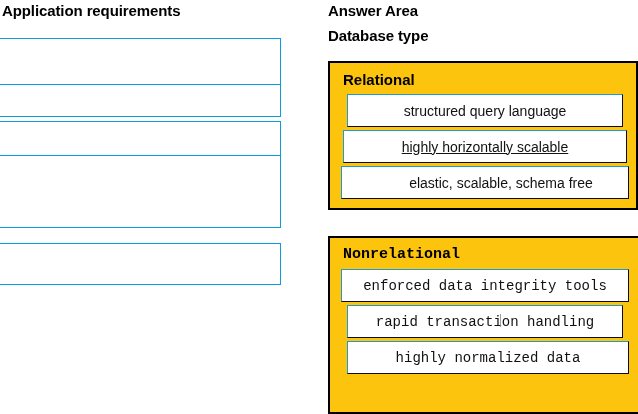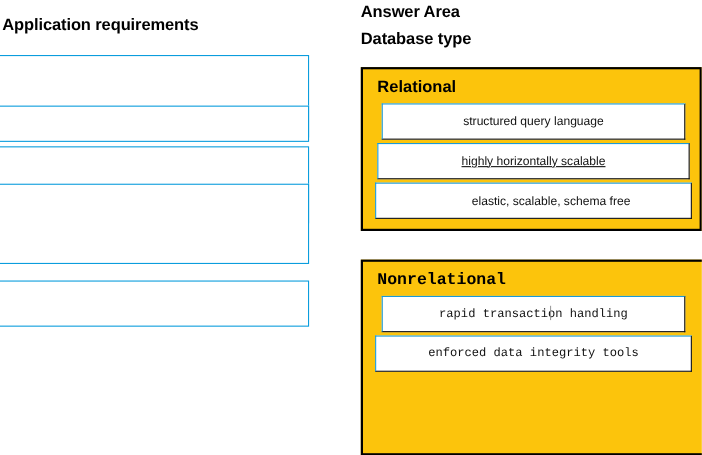--- a/index.html
+++ b/index.html
@@ -24,21 +24,21 @@
   .heading {
     font-size: 15px;
     font-weight: bold;
     letter-spacing: -0.1px;
     line-height: 18px;
     white-space: nowrap;
     color: #000000;
   }
 
   
-  #left-column { left: 0; top: 12px; width: 310px; height: 334px; padding-left: 36px; }
+  #left-column { left: 0; top: 0; width: 310px; height: 334px; padding-left: 36px; }
 
   .req-box {
     border: 1.6px solid #0b9ddd;
     background: #ffffff;
   }
 
   
   #right-column { left: 328px; top: 0; width: 310px; height: 414px; }
 
   .answer-panel {
@@ -61,21 +61,21 @@
   .option-item {
     background: #ffffff;
     border-top: 1.6px solid #1b9ad6;
     border-left: 1.6px solid #1b9ad6;
     border-right: 1.6px solid #0e0e0e;
     border-bottom: 1.6px solid #0e0e0e;
     height: 33px;
     display: flex;
     align-items: center;
     justify-content: center;
-    font-size: 11px;
+    font-size: 14px;
     line-height: 18px;
     color: #111111;
     white-space: nowrap;
     box-sizing: border-box;
     margin-bottom: 3px;
   }
   .option-item:last-child { margin-bottom: 0; }
 
   
   .caret {
@@ -119,22 +119,23 @@
 
     <div class="option-item" style="margin-left:4px; width:284px;text-decoration:underline;">highly horizontally scalable</div>
 
     <div class="option-item" style="margin-left:2px; width:288px;padding-left:32px;">elastic, scalable, schema free</div>
   </div>
 
   <div class="abs answer-panel" style="left:0px; top:236px; width:372px; height:178px;font-family:Liberation Mono, monospace;">
 
     <div class="panel-title">Nonrelational</div>
 
+    <div class="option-item" style="margin-left:2px; width:288px;">enforced data integrity tools</div>
+
     <div class="option-item" style="margin-left:8px; width:276px; position:relative;">
       <span>rapid transaction handling</span>
       <span class="caret" style="left:152px; top:8px;"></span>
     </div>
 
-    <div class="option-item" style="margin-left:2px; width:288px;">enforced data integrity tools</div>
-
+    <div class="option-item" style="margin-left:8px; width:282px;">highly normalized data</div>
   </div>
 
 </div>
 
 </body></html>

